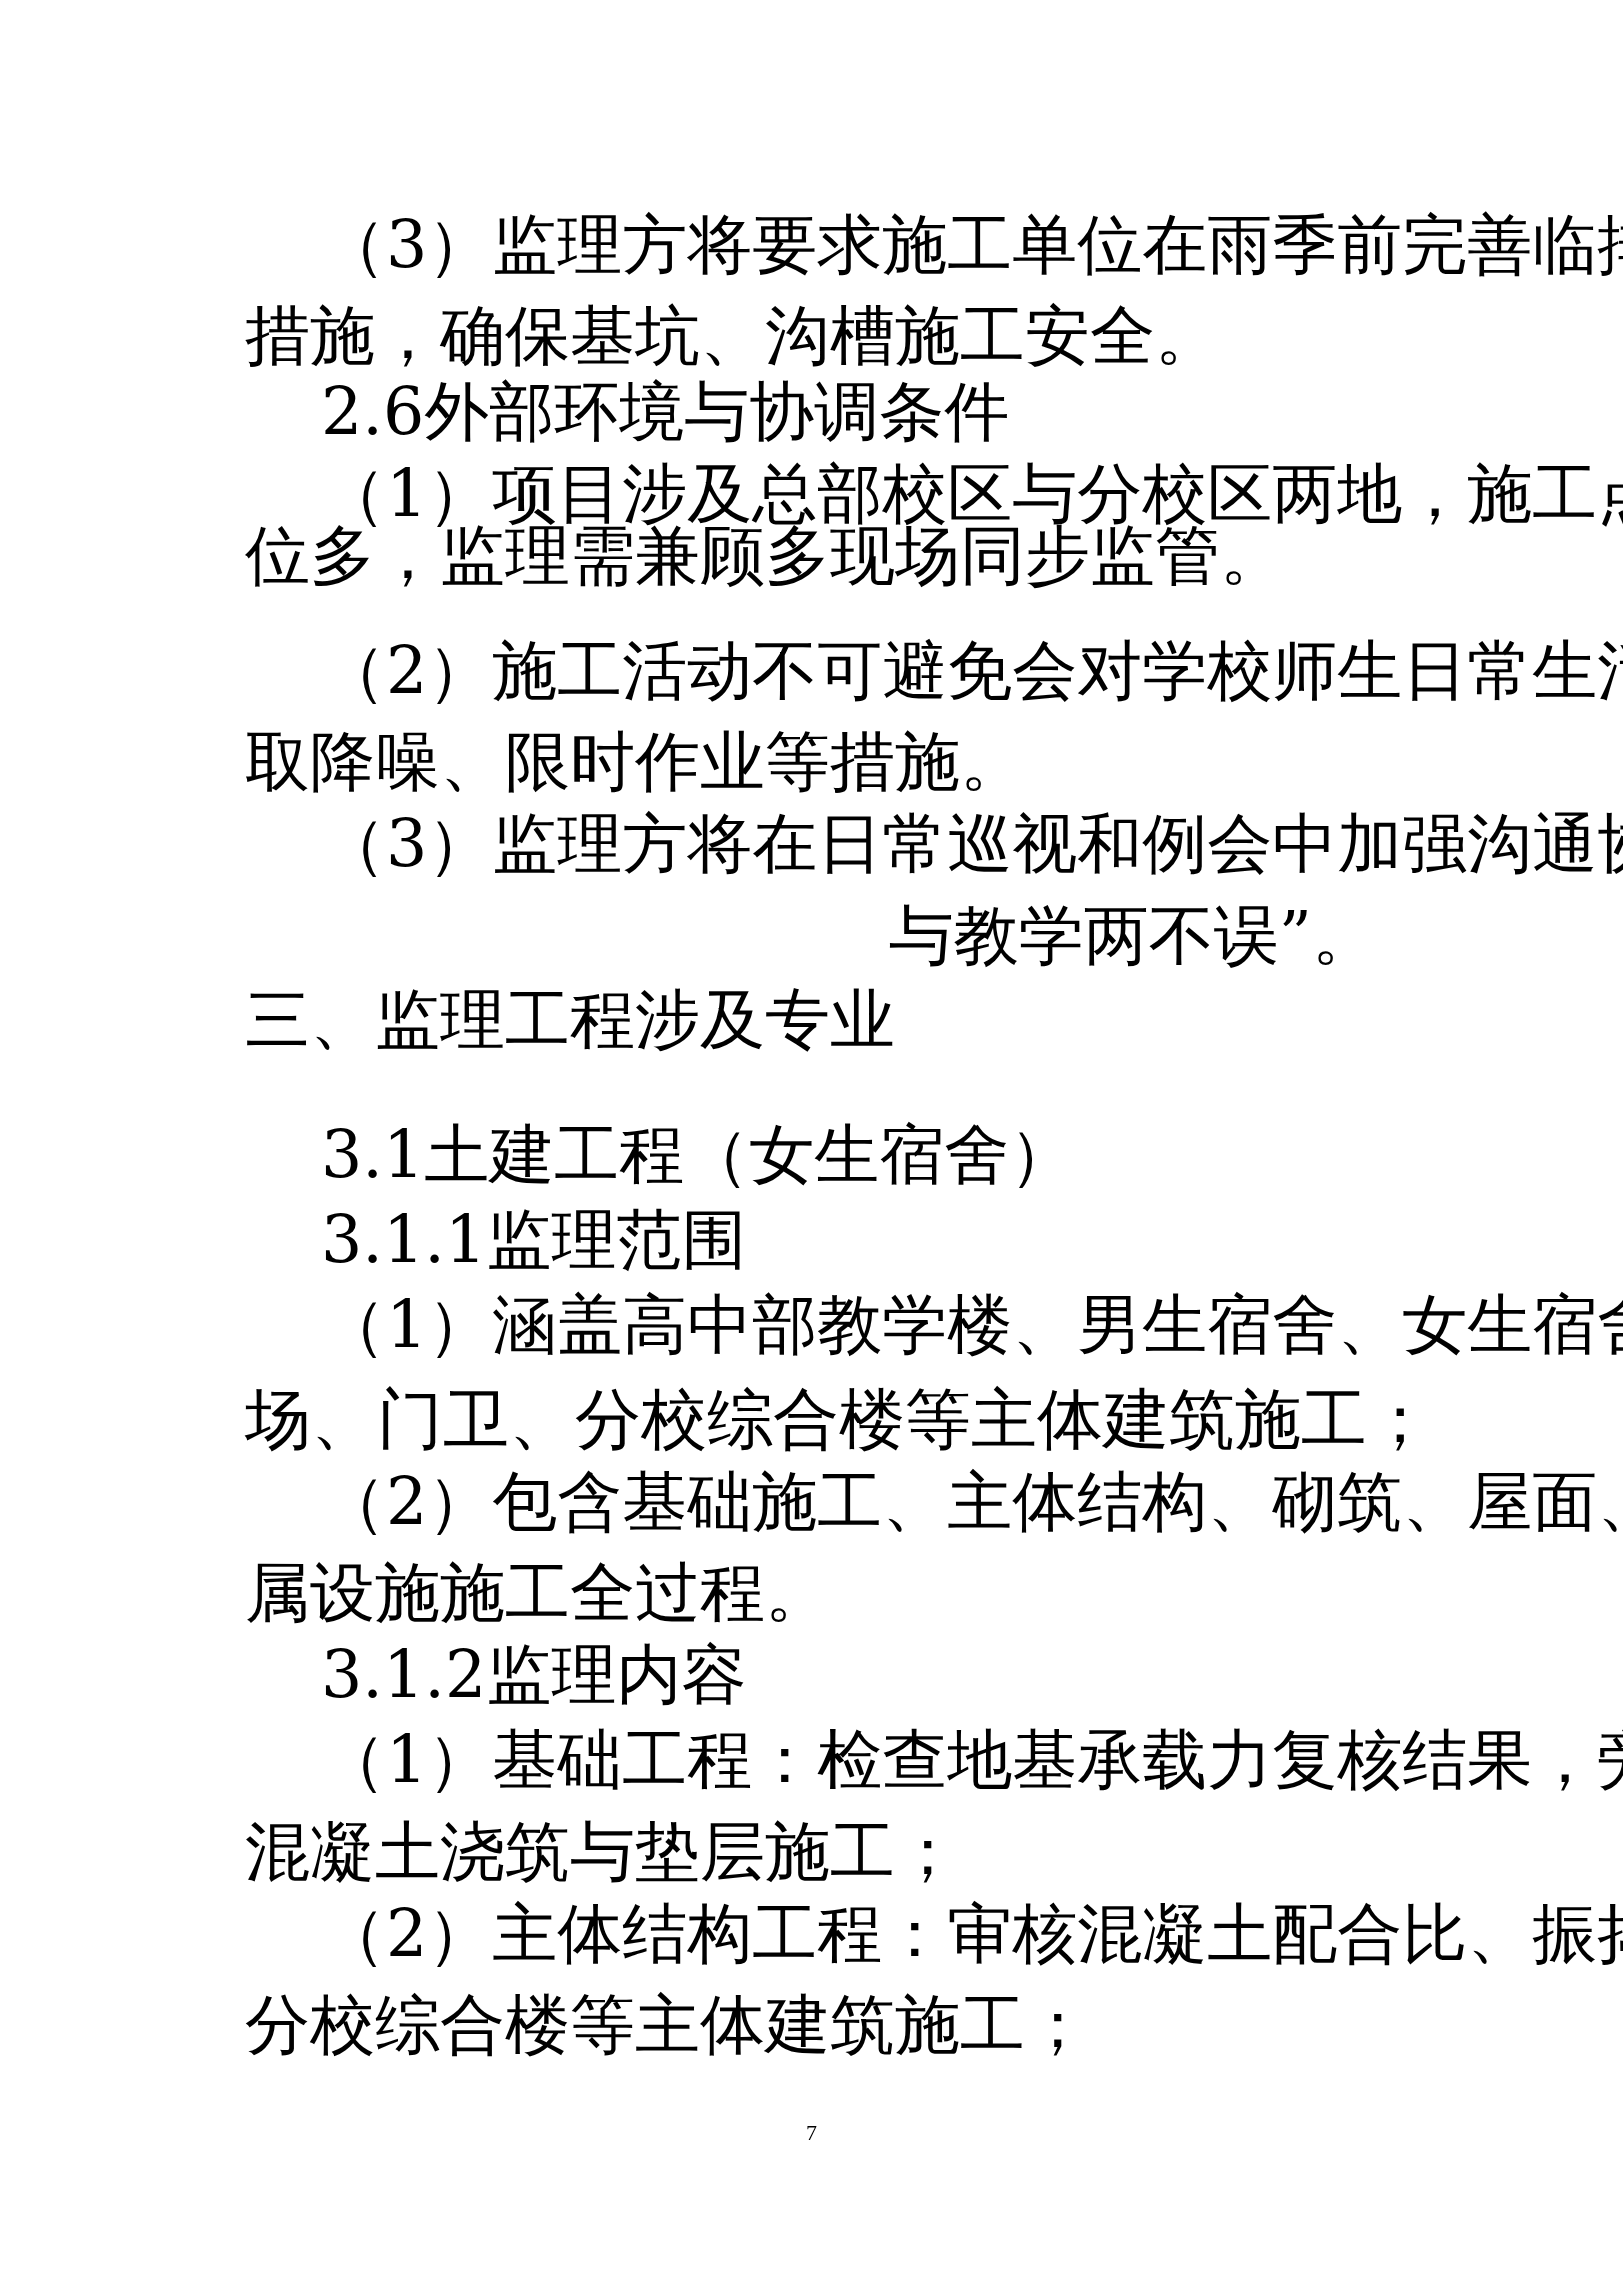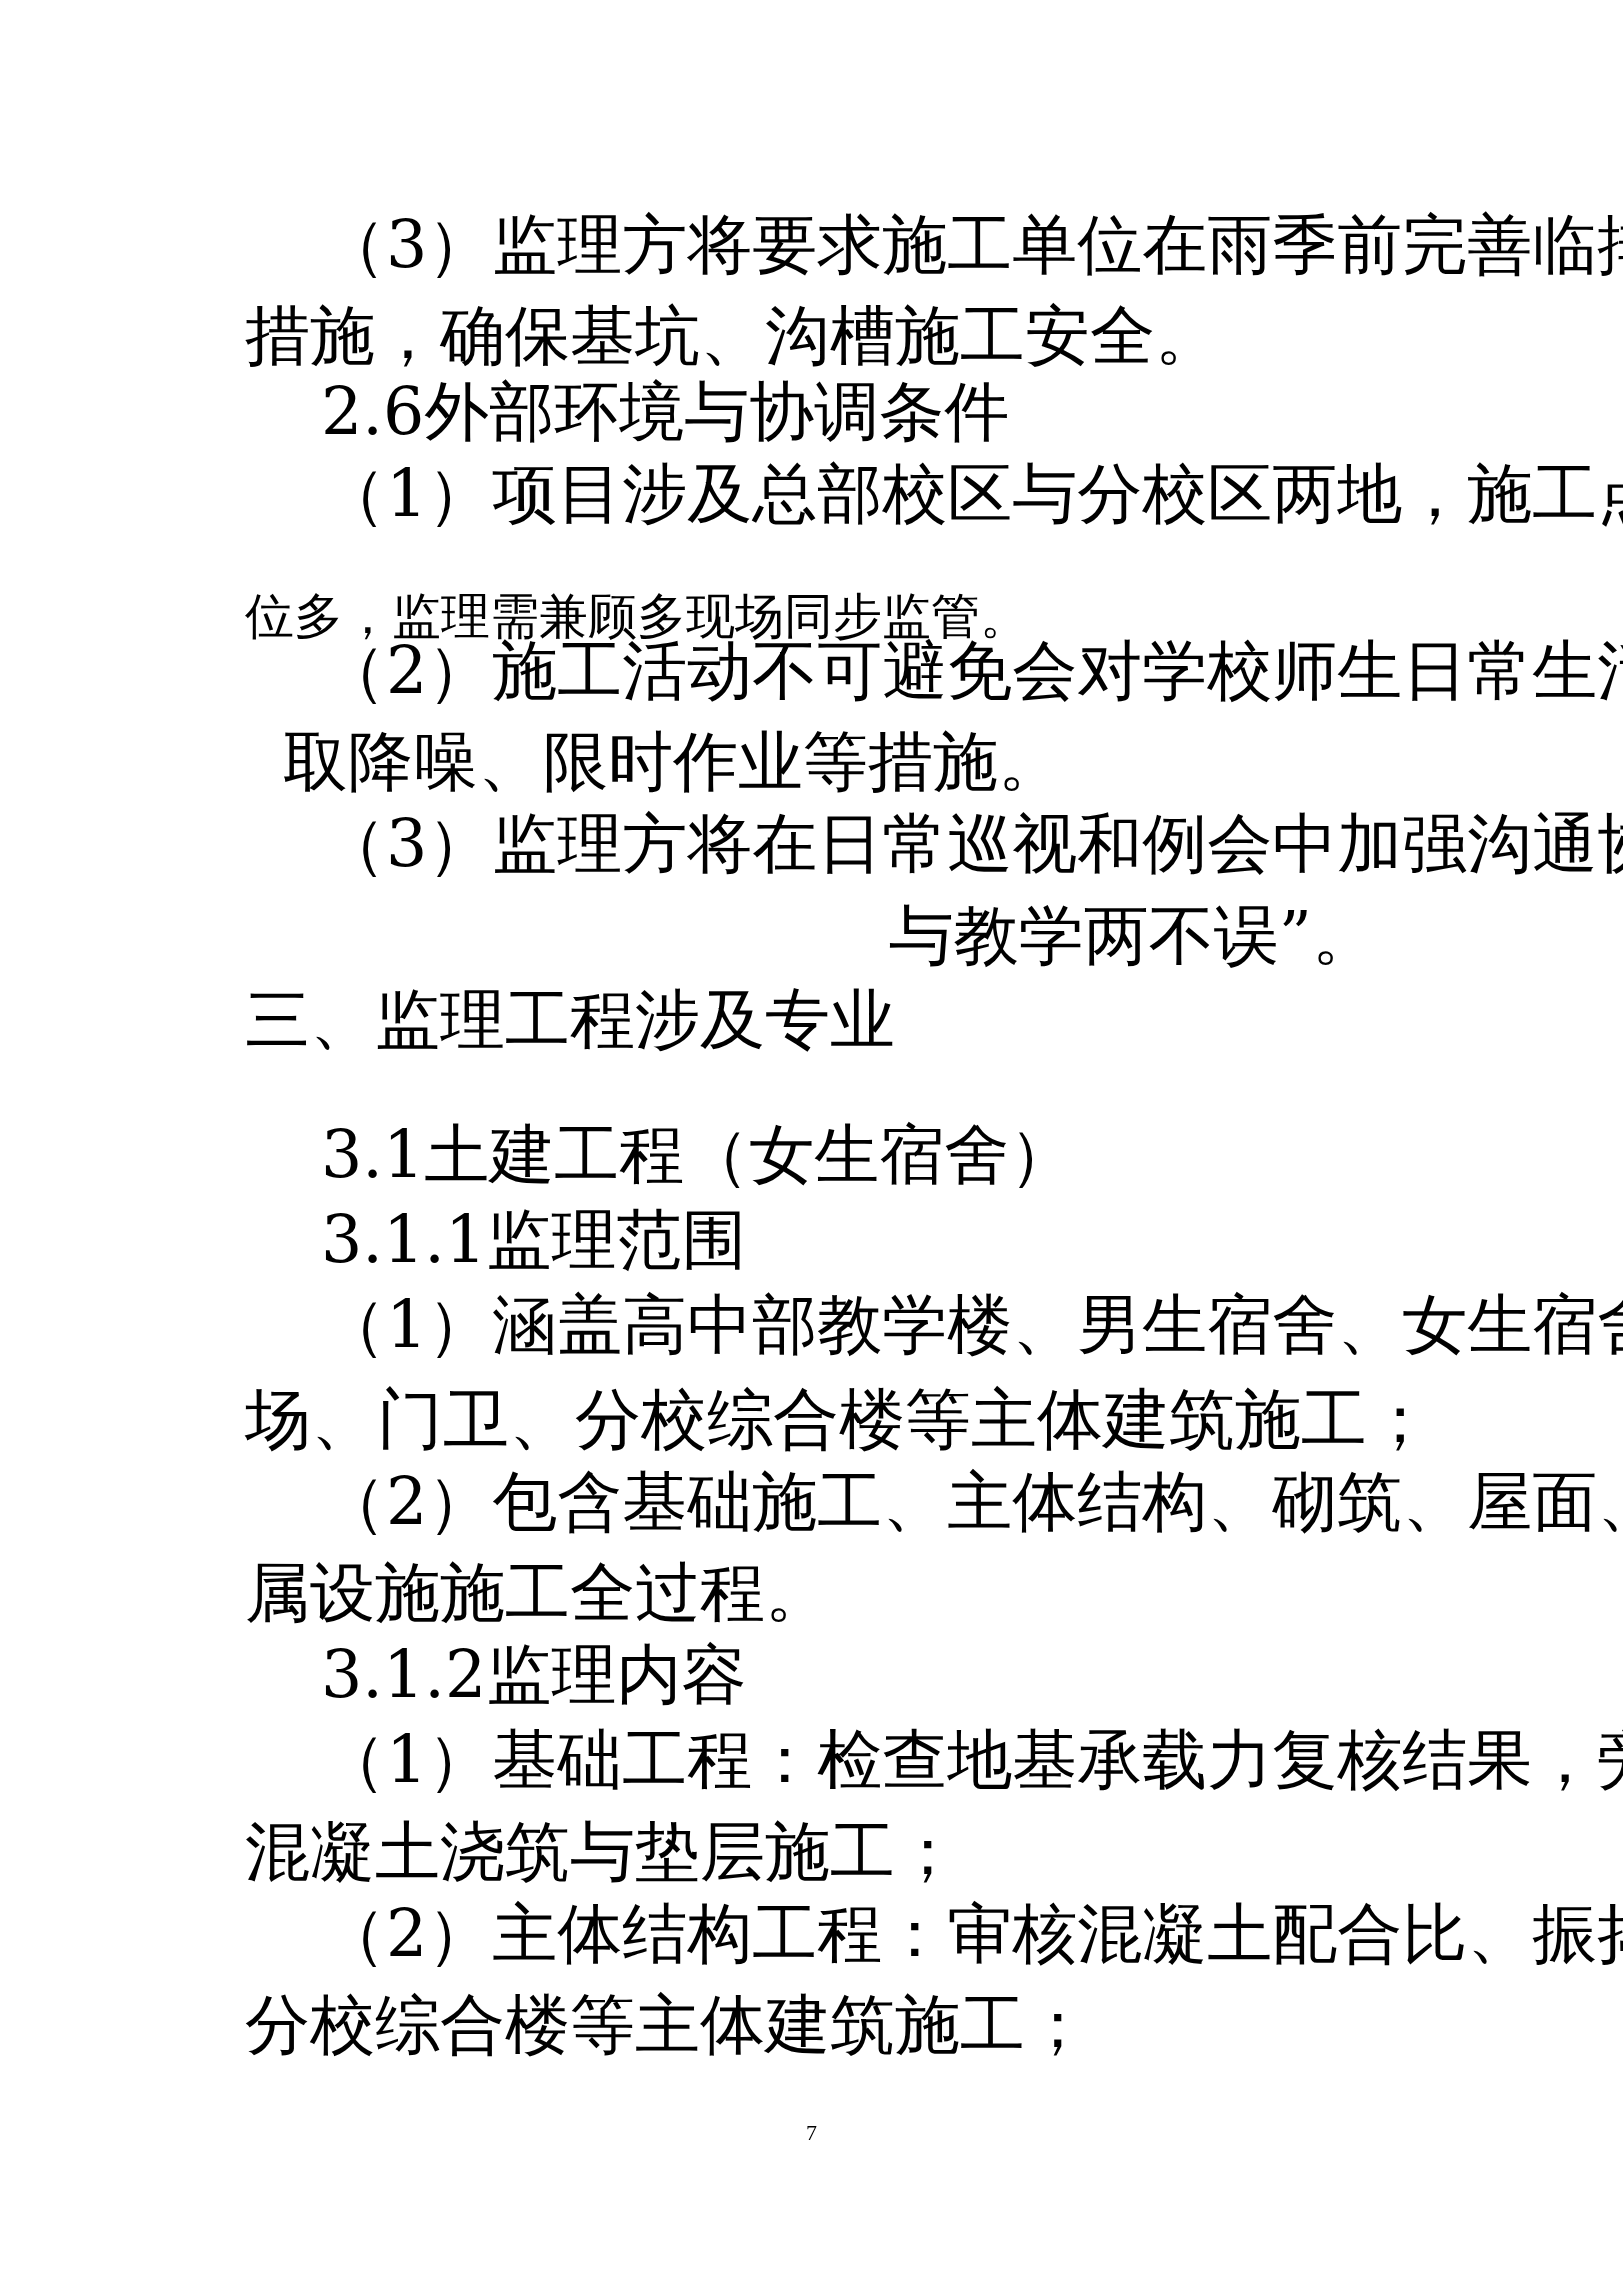--- a/index.html
+++ b/index.html
@@ -14,23 +14,23 @@
 </style>
 </head>
 <body>
 
 <div>
   <div id="lines">
       <div class="line indent justify" style="top: 209px; font-size: 65px;">（3）监理方将要求施工单位在雨季前完善临排系统，采取防涝</div>
       <div class="line" style="top: 300px; font-size: 65px;">措施，确保基坑、沟槽施工安全。</div>
       <div class="line indent" style="top: 376px; font-size: 65px;">2.6外部环境与协调条件</div>
       <div class="line indent justify" style="top: 458px; font-size: 65px;">（1）项目涉及总部校区与分校区两地，施工点位分散，协调单</div>
-      <div class="line" style="top: 581px; font-size: 49px;">位多，监理需兼顾多现场同步监管。</div>
+      <div class="line" style="top: 520px; font-size: 65px;">位多，监理需兼顾多现场同步监管。</div>
       <div class="line indent justify" style="top: 635px; font-size: 65px;">（2）施工活动不可避免会对学校师生日常生活产生影响，需采</div>
-      <div class="line" style="top: 726px; font-size: 65px; margin-left: 38px;">取降噪、限时作业等措施。</div>
+      <div class="line" style="top: 726px; font-size: 65px;">取降噪、限时作业等措施。</div>
       <div class="line indent justify" style="top: 808px; font-size: 65px;">（3）监理方将在日常巡视和例会中加强沟通协调，确保“施工</div>
       <div class="line" style="top: 900px; font-size: 65px; text-align: right;">与教学两不误”。</div>
       <div class="line" style="top: 984px; font-size: 65px;">三、监理工程涉及专业</div>
       <div class="line indent" style="top: 1119px; font-size: 65px;">3.1土建工程（女生宿舍）</div>
       <div class="line indent" style="top: 1204px; font-size: 65px;">3.1.1监理范围</div>
       <div class="line indent justify" style="top: 1289px; font-size: 65px;">（1）涵盖高中部教学楼、男生宿舍、女生宿舍、食堂、风雨操</div>
       <div class="line" style="top: 1384px; font-size: 66px;">场、门卫、分校综合楼等主体建筑施工；</div>
       <div class="line indent justify" style="top: 1466px; font-size: 65px;">（2）包含基础施工、主体结构、砌筑、屋面、防水、装饰及附</div>
       <div class="line" style="top: 1557px; font-size: 65px;">属设施施工全过程。</div>
       <div class="line indent" style="top: 1639px; font-size: 65px;">3.1.2监理内容</div>

